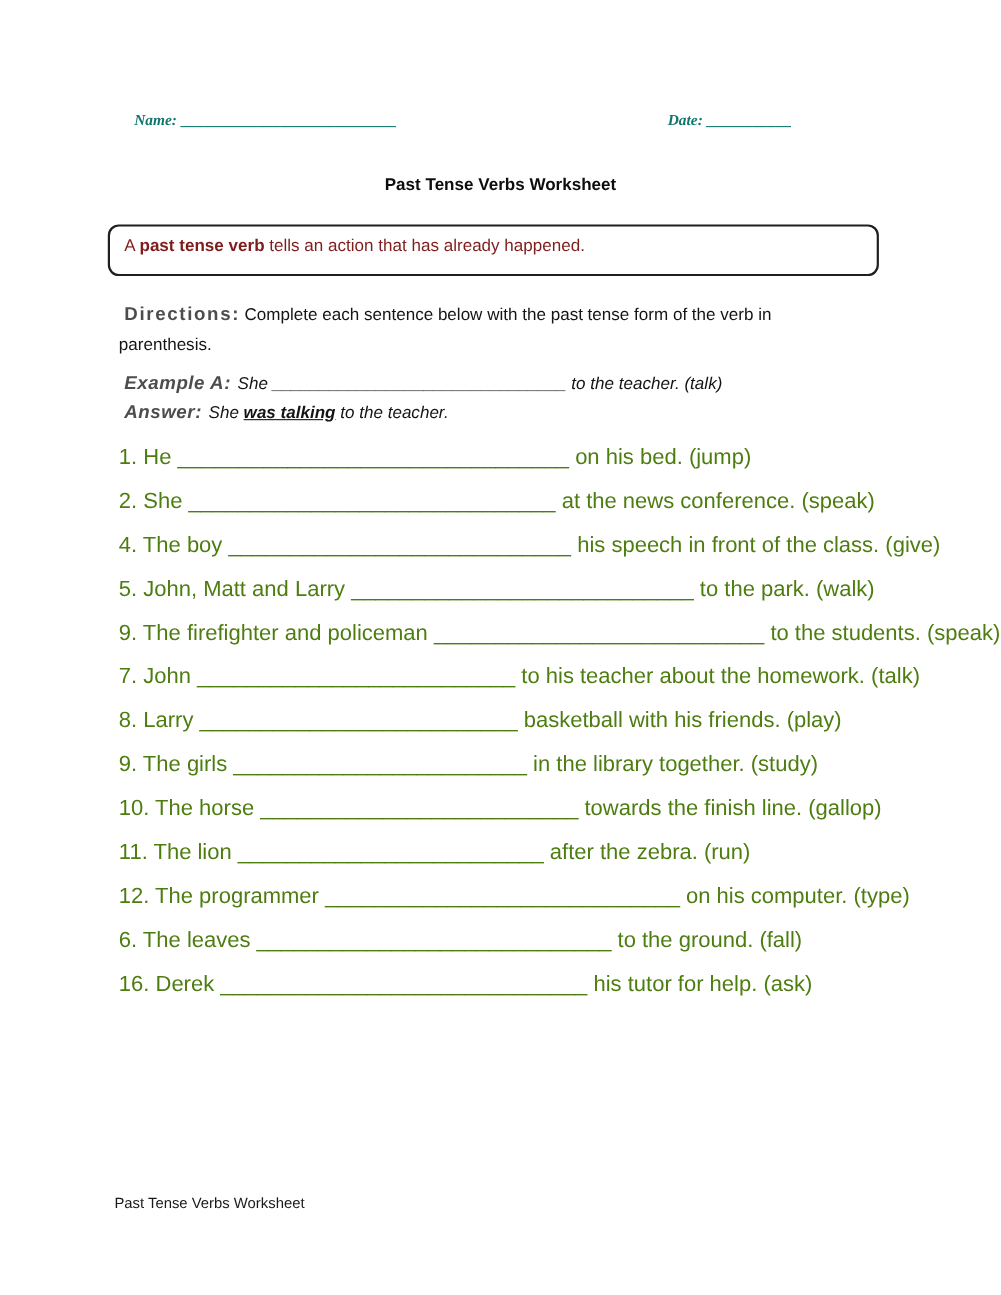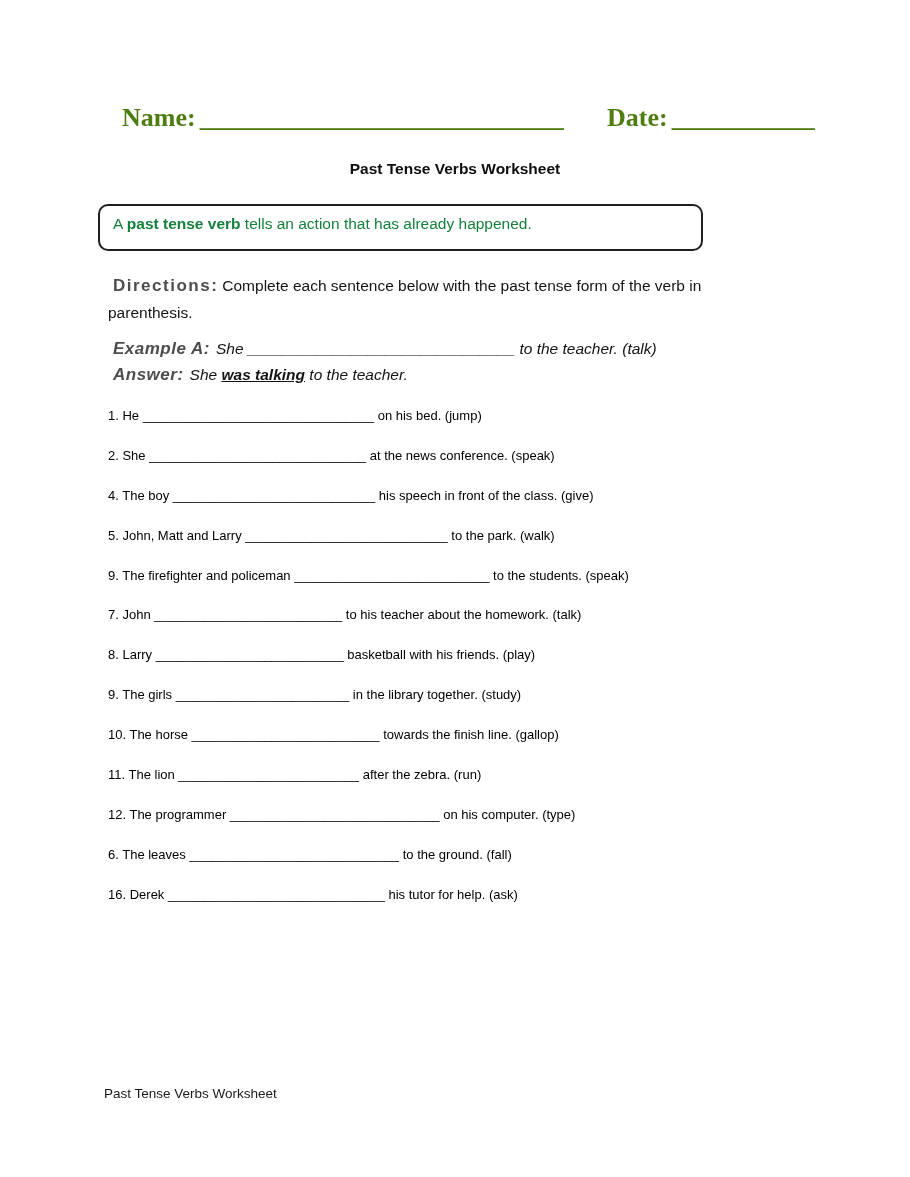--- a/index.html
+++ b/index.html
@@ -12,23 +12,24 @@
     font-family: "Liberation Sans", sans-serif;
     overflow: hidden;
   }
 
   
   .hdr-group {
     position: absolute;
     top: 103px;
     font-family: "Liberation Serif", "DejaVu Serif", serif;
     font-weight: bold;
-    font-size: 26px;
-    color: #4d7c0f;
+    font-size: 14px;
+    color: #0f766e;
     white-space: nowrap;
+    font-style: italic;
   }
   #name-group { left: 122px; }
   #date-group { left: 607px; }
   .hdr-blank { margin-left: 4px; letter-spacing: 0; }
 
   
   .title {
     position: absolute;
     top: 160px;
     left: 0;
@@ -37,28 +38,28 @@
     font-weight: bold;
     font-size: 15.5px;
     color: #0d0d0d;
   }
 
   
   .def-box {
     position: absolute;
     top: 204px;
     left: 98px;
-    width: 605px;
+    width: 701px;
     height: 47px;
     box-sizing: border-box;
     border: 2px solid #1f1f1f;
     border-radius: 10px;
     padding: 9px 13px 0 13px;
     font-size: 15.5px;
-    color: #15803d;
+    color: #7f1d1d;
   }
   .def-box b { font-weight: bold; }
 
   
   .directions {
     position: absolute;
     top: 272px;
     left: 108px;
     width: 652px;
     font-size: 15.5px;
@@ -96,23 +97,23 @@
     top: 406px;
     left: 108px;
     width: 760px;
     margin: 0;
     padding: 0;
     list-style: none;
   }
   .ws-item {
     margin: 0 0 19.9px 0;
     line-height: 20px;
-    font-size: 13px;
+    font-size: 20px;
     white-space: nowrap;
-    color: #000000;
+    color: #4d7c0f;
   }
 
   
   .footer {
     position: absolute;
     top: 1086px;
     left: 104px;
     font-size: 13.5px;
     color: #1a1a1a;
   }

